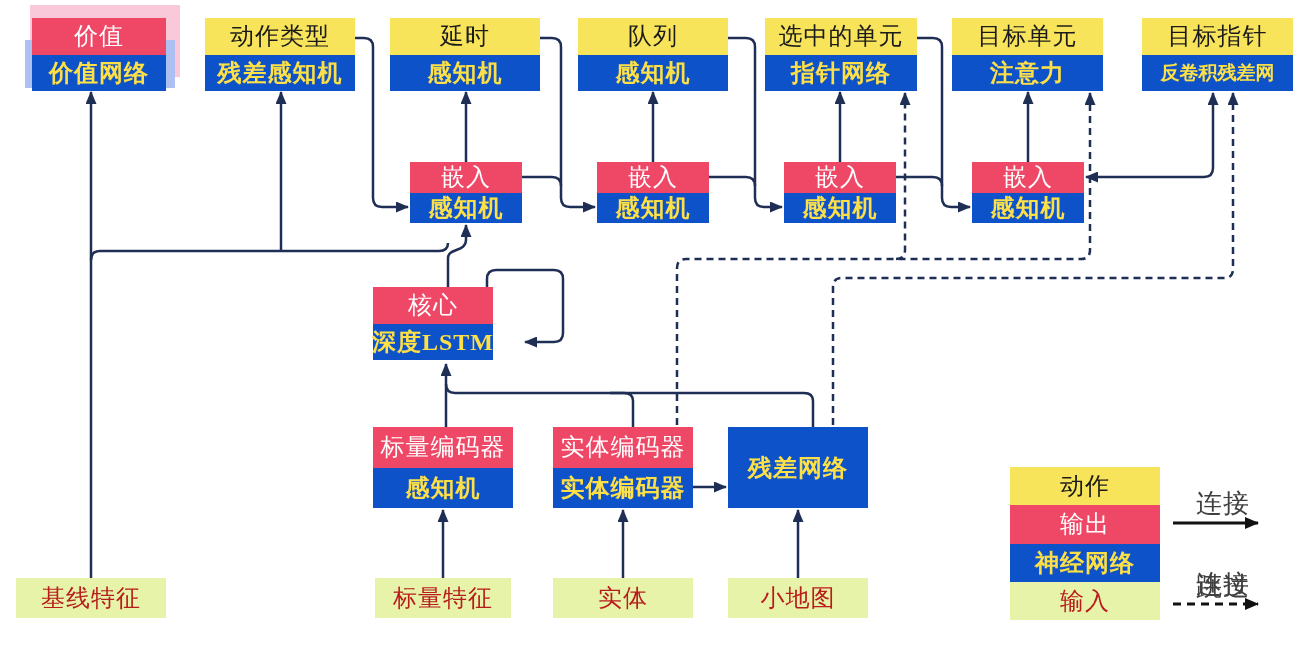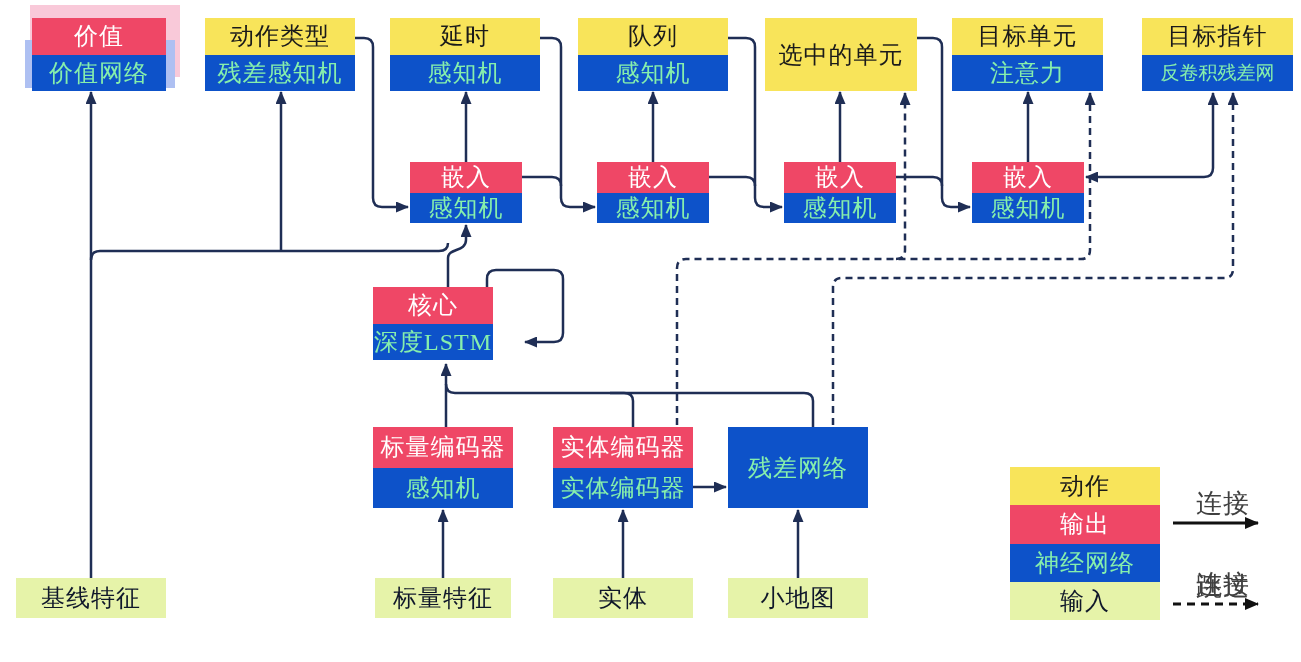--- a/index.html
+++ b/index.html
@@ -19,22 +19,22 @@
   }
   .half{
     flex:1;
     display:flex;align-items:center;justify-content:center;
     font-size:24px;line-height:1;letter-spacing:1px;
     white-space:nowrap;
   }
   .half.tight{letter-spacing:0;font-size:19px;}
   .c-action{background:var(--action);color:#1a1a1a;}
   .c-output{background:var(--output);color:#ffffff;}
-  .c-network{background:var(--network);color:#86efac;}
-  .c-input{background:var(--input);color:#0f172a;}
+  .c-network{background:var(--network);color:#fde047;font-weight:bold;}
+  .c-input{background:var(--input);color:#b91c1c;}
   .shadow-card{position:absolute;z-index:1;}
   .shadow-card.pink{background:var(--shadowPink);}
   .shadow-card.blue{background:var(--shadowBlue);z-index:2;}
   .legend-text{
     position:absolute;z-index:3;
     font-size:26px;color:#404040;line-height:1;letter-spacing:1px;
     text-align:center;white-space:nowrap;
   }
 </style>
 </head>
@@ -105,20 +105,21 @@
   <div class="box" style="left:390px;top:18px;width:150px;height:73px;">
     <div class="half c-action">延时</div>
     <div class="half c-network">感知机</div>
   </div>
   <div class="box" style="left:578px;top:18px;width:150px;height:73px;">
     <div class="half c-action">队列</div>
     <div class="half c-network">感知机</div>
   </div>
   <div class="box" style="left:765px;top:18px;width:152px;height:73px;">
     <div class="half c-action">选中的单元</div>
+    <div class="half c-network">指针网络</div>
   </div>
   <div class="box" style="left:952px;top:18px;width:151px;height:73px;">
     <div class="half c-action">目标单元</div>
     <div class="half c-network">注意力</div>
   </div>
   <div class="box" style="left:1142px;top:18px;width:151px;height:73px;">
     <div class="half c-action">目标指针</div>
     <div class="half c-network tight">反卷积残差网</div>
   </div>
 

